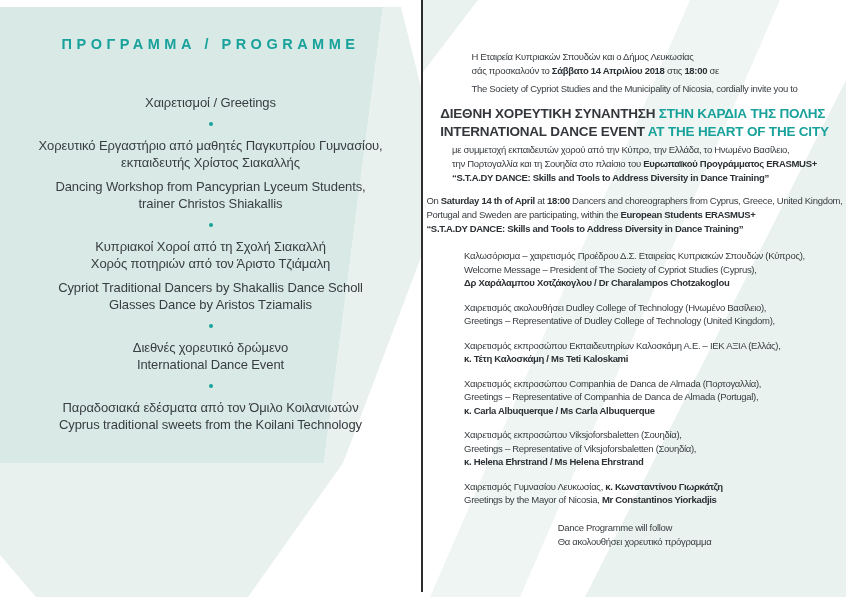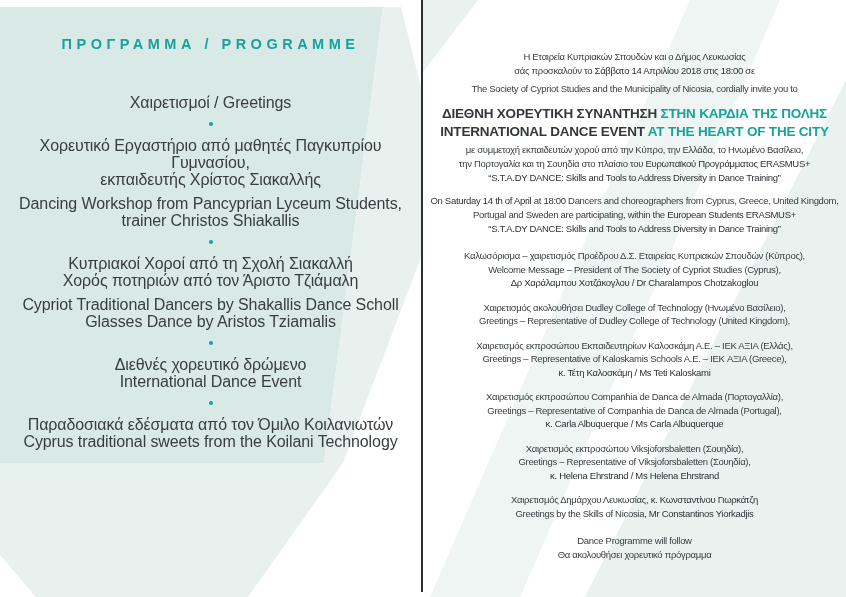--- a/index.html
+++ b/index.html
@@ -13,44 +13,44 @@
   
   .left-page{
     position:absolute;left:0;top:0;width:421px;height:597px;
     display:flex;flex-direction:column;align-items:center;text-align:center;
     padding-top:36px;box-sizing:border-box;
   }
   .left-heading{
     color:#18a29b;font-size:14.5px;font-weight:700;letter-spacing:4.5px;
     margin-bottom:42px;white-space:nowrap;
   }
-  .item{font-size:16px;line-height:17px;letter-spacing:-0.1px;color:#383d41;}
+  .item{font-size:13px;line-height:17px;letter-spacing:-0.1px;color:#383d41;}
   .item .en.spaced{margin-top:7px;}
   .bullet{margin:11px auto;display:flex;justify-content:center;}
   .bullet .dot{width:4px;height:4px;border-radius:50%;background:#18a29b;display:block;}
 
   
   .right-page{
     position:absolute;left:423px;top:0;width:423px;height:597px;
-    display:flex;flex-direction:column;align-items:center;text-align:center;
+    display:flex;flex-direction:column;align-items:center;
     padding-top:50px;box-sizing:border-box;
     font-size:9.5px;line-height:14px;letter-spacing:-0.3px;color:#383d41;
   }
   .right-page .line{white-space:nowrap;}
   .intro .line:nth-child(3){margin-top:4px;}
   .title{margin-top:9px;}
   .title .line{
     font-weight:700;font-size:13.5px;line-height:17.5px;letter-spacing:-0.2px;color:#34383c;
   }
   .erasmus-gr{margin-top:3px;}
   .erasmus-en{margin-top:9px;}
   .speakers{margin-top:13px;}
   .speaker{margin-bottom:11px;line-height:13.5px;}
   .footer-block{margin-top:3px;}
-  .b{font-weight:400;color:#2c3135;}
+  .b{font-weight:700;color:#2c3135;}
   .teal{color:#18a29b;}
 </style>
 </head>
 <body>
 
 <div class="canvas">
 
   <svg class="decor" viewBox="0 0 846 597" aria-hidden="true">
     <polygon points="0,7 383,7 324,463 0,463" fill="#d9e9e6"></polygon>
     <polygon points="383,7 401,7 423,95 423,252 343,463 324,463" fill="#e8f1ee"></polygon>
@@ -126,56 +126,55 @@
         <div class="line"><span class="">Η Εταιρεία Κυπριακών Σπουδών και ο Δήμος Λευκωσίας</span></div>
         <div class="line"><span class="">σάς προσκαλούν το </span><span class="b">Σάββατο 14 Απριλίου 2018</span><span class=""> στις </span><span class="b">18:00</span><span class=""> σε</span></div>
         <div class="line"><span class="">The Society of Cypriot Studies and the Municipality of Nicosia, cordially invite you to</span></div>
       </div>
     <div class="title">
         <div class="line"><span class="">ΔΙΕΘΝΗ ΧΟΡΕΥΤΙΚΗ ΣΥΝΑΝΤΗΣΗ </span><span class=" teal">ΣΤΗΝ ΚΑΡΔΙΑ ΤΗΣ ΠΟΛΗΣ</span></div>
         <div class="line"><span class="">INTERNATIONAL DANCE EVENT </span><span class=" teal">AT THE HEART OF THE CITY</span></div>
       </div>
     <div class="erasmus-gr">
         <div class="line"><span class="">με συμμετοχή εκπαιδευτών χορού από την Κύπρο, την Ελλάδα, το Ηνωμένο Βασίλειο,</span></div>
-        <div class="line"><span class="">την Πορτογαλία και τη Σουηδία στο πλαίσιο του </span><span class="b">Ευρωπαϊκού Προγράμματος ERASMUS+</span></div>
+        <div class="line"><span class="">την Πορτογαλλία και τη Σουηδία στο πλαίσιο του </span><span class="b">Ευρωπαϊκού Προγράμματος ERASMUS+</span></div>
         <div class="line"><span class="b">“S.T.A.DY DANCE: Skills and Tools to Address Diversity in Dance Training”</span></div>
       </div>
     <div class="erasmus-en">
         <div class="line"><span class="">On </span><span class="b">Saturday 14 th of April</span><span class=""> at </span><span class="b">18:00</span><span class=""> Dancers and choreographers from Cyprus, Greece, United Kingdom,</span></div>
         <div class="line"><span class="">Portugal and Sweden are participating, within the </span><span class="b">European Students ERASMUS+</span></div>
         <div class="line"><span class="b">“S.T.A.DY DANCE: Skills and Tools to Address Diversity in Dance Training”</span></div>
       </div>
     <div class="speakers" id="speakers">
         <div class="speaker">
           <div class="line"><span class="">Καλωσόρισμα – χαιρετισμός Προέδρου Δ.Σ. Εταιρείας Κυπριακών Σπουδών (Κύπρος),</span></div>
           <div class="line"><span class="">Welcome Message – President of The Society of Cypriot Studies (Cyprus),</span></div>
           <div class="line"><span class="b">Δρ Χαράλαμπου Χοτζάκογλου / Dr Charalampos Chotzakoglou</span></div>
         </div>
         <div class="speaker">
           <div class="line"><span class="">Χαιρετισμός ακολουθήσει Dudley College of Technology (Ηνωμένο Βασίλειο),</span></div>
           <div class="line"><span class="">Greetings –  Representative of Dudley College of Technology (United Kingdom),</span></div>
         </div>
         <div class="speaker">
           <div class="line"><span class="">Χαιρετισμός εκπροσώπου Εκπαιδευτηρίων Καλοσκάμη Α.Ε. – ΙΕΚ ΑΞΙΑ (Ελλάς),</span></div>
-          <div class="line"><span class="">Greetings –  Representative of Kaloskamis Schools A.E. – IEK ΑΞΙΑ (Greece),</span></div>
           <div class="line"><span class="b">κ. Τέτη Καλοσκάμη / Ms Teti Kaloskami</span></div>
         </div>
         <div class="speaker">
           <div class="line"><span class="">Χαιρετισμός εκπροσώπου Companhia de Danca de Almada (Πορτογαλλία),</span></div>
           <div class="line"><span class="">Greetings –  Representative of Companhia de Danca de Almada (Portugal),</span></div>
           <div class="line"><span class="b">κ. Carla Albuquerque / Ms Carla Albuquerque</span></div>
         </div>
         <div class="speaker">
           <div class="line"><span class="">Χαιρετισμός εκπροσώπου Viksjoforsbaletten (Σουηδία),</span></div>
           <div class="line"><span class="">Greetings – Representative of Viksjoforsbaletten (Σουηδία),</span></div>
           <div class="line"><span class="b">κ. Helena Ehrstrand / Ms Helena Ehrstrand</span></div>
         </div>
         <div class="speaker">
-          <div class="line"><span class="">Χαιρετισμός Δημάρχου Λευκωσίας, </span><span class="b">κ. Κωνσταντίνου Γιωρκάτζη</span></div>
-          <div class="line"><span class="">Greetings by the Skills of Nicosia,  </span><span class="b">Mr Constantinos Yiorkadjis</span></div>
+          <div class="line"><span class="">Χαιρετισμός Γυμνασίου Λευκωσίας, </span><span class="b">κ. Κωνσταντίνου Γιωρκάτζη</span></div>
+          <div class="line"><span class="">Greetings by the Mayor of Nicosia,  </span><span class="b">Mr Constantinos Yiorkadjis</span></div>
         </div>
       </div>
     <div class="footer-block">
         <div class="line"><span class="">Dance Programme will follow</span></div>
         <div class="line"><span class="">Θα ακολουθήσει χορευτικό πρόγραμμα</span></div>
       </div>
   </div>
 
 </div>
 

